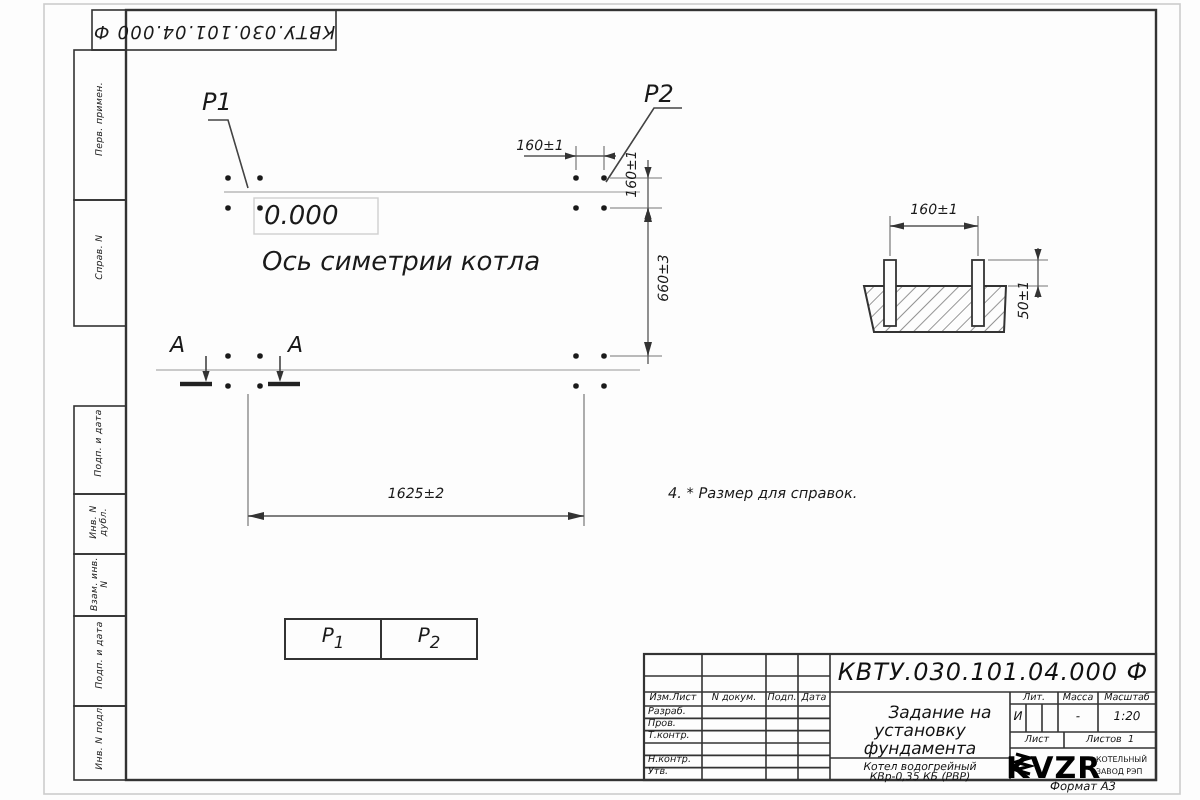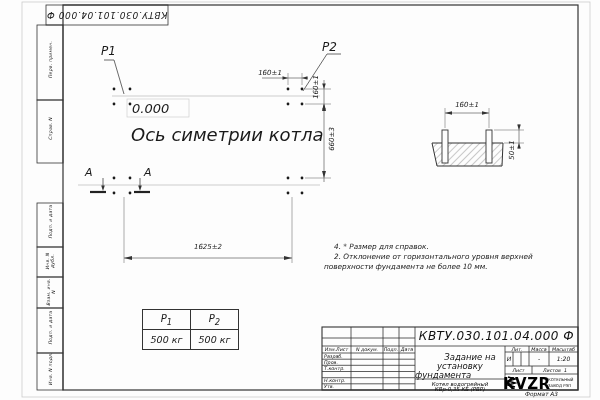--- a/index.html
+++ b/index.html
@@ -161,65 +161,60 @@
   <div class="vlabel" style="left:18.5px;top:125.5px;width:63px;">Справ. N</div>
   <div class="vlabel" style="left:28px;top:219px;width:44px;">Подп. и дата</div>
   <div class="vlabel" style="left:35px;top:256px;width:30px;">Инв. N дубл.</div>
   <div class="vlabel" style="left:34.5px;top:286.5px;width:31px;">Взам. инв. N</div>
   <div class="vlabel" style="left:27.5px;top:324.5px;width:45px;">Подп. и дата</div>
   <div class="vlabel" style="left:31.5px;top:365.5px;width:37px;">Инв. N подл.</div>
 
   <div class="t" style="left:101px;top:44px;font-size:12px;">P1</div>
   <div class="t" style="left:322px;top:40px;font-size:12px;">P2</div>
   <div class="t" style="left:132px;top:101px;font-size:13px;">0.000</div>
-  <div class="t" style="left:131px;top:124px;font-size:18px;">Ось симетрии котла</div>
+  <div class="t" style="left:131px;top:124px;font-size:13px;">Ось симетрии котла</div>
   <div class="t c" style="left:256px;top:69px;width:28px;font-size:7px;">160±1</div>
   <div class="t rot" style="left:297px;top:83px;width:38px;font-size:7px;">160±1</div>
   <div class="t rot" style="left:313px;top:135px;width:38px;font-size:7px;">660±3</div>
   <div class="t c" style="left:183px;top:243px;width:50px;font-size:7px;">1625±2</div>
   <div class="t" style="left:85px;top:166px;font-size:11px;">А</div>
   <div class="t" style="left:144px;top:166px;font-size:11px;">А</div>
 
   <div class="t c" style="left:445px;top:101px;width:44px;font-size:7px;">160±1</div>
   <div class="t rot" style="left:493px;top:146px;width:38px;font-size:7px;">50±1</div>
 
   <table class="loads">
     <tbody>
         <tr>
       <td><span>P</span><sub>1</sub></td>
       <td><span>P</span><sub>2</sub></td>
     </tr>
-    <tr>
-      <td style="font-size:9.5px;">500 кг</td>
-      <td style="font-size:9.5px;">500 кг</td>
-    </tr>
   </tbody>
     </table>
 
   <div class="notes">
     <p>4. * Размер для справок.</p>
-    <p>2. Отклонение от горизонтального уровня верхней поверхности фундамента не более 10 мм.</p>
   </div>
 
   <div class="tb" style="left:415px;top:327px;width:163px;height:19px;line-height:19px;text-align:center;font-size:12px;letter-spacing:0.5px;">КВТУ.030.101.04.000  Ф</div>
 
   <div class="tb" style="left:322px;top:346.5px;width:29px;text-align:center;font-size:4.8px;">Изм.Лист</div>
   <div class="tb" style="left:351px;top:346.5px;width:32px;text-align:center;font-size:4.8px;">N докум.</div>
   <div class="tb" style="left:383px;top:346.5px;width:16px;text-align:center;font-size:4.8px;">Подп.</div>
   <div class="tb" style="left:399px;top:346.5px;width:16px;text-align:center;font-size:4.8px;">Дата</div>
 
   <div class="tb" style="left:324px;top:353.8px;font-size:4.8px;">Разраб.</div>
   <div class="tb" style="left:324px;top:359.9px;font-size:4.8px;">Пров.</div>
   <div class="tb" style="left:324px;top:366px;font-size:4.8px;">Т.контр.</div>
   <div class="tb" style="left:324px;top:378.1px;font-size:4.8px;">Н.контр.</div>
   <div class="tb" style="left:324px;top:384.2px;font-size:4.8px;">Утв.</div>
 
   <div class="tb" style="left:415px;top:352px;width:110px;text-align:center;font-size:8.5px;">Задание на</div>
   <div class="tb" style="left:415px;top:361px;width:90px;text-align:center;font-size:8.5px;">установку</div>
-  <div class="tb" style="left:415px;top:370px;width:90px;font-size:8.5px;">фундамента</div>
+  <div class="tb" style="left:415px;top:370px;width:90px;text-align:center;font-size:8.5px;">фундамента</div>
 
   <div class="tb" style="left:505px;top:346.5px;width:24px;text-align:center;font-size:4.8px;">Лит.</div>
   <div class="tb" style="left:529px;top:346.5px;width:20px;text-align:center;font-size:4.8px;">Масса</div>
   <div class="tb" style="left:549px;top:346.5px;width:29px;text-align:center;font-size:4.8px;">Масштаб</div>
   <div class="tb" style="left:505px;top:352px;width:8px;height:14px;line-height:14px;text-align:center;font-size:6px;">И</div>
   <div class="tb" style="left:529px;top:352px;width:20px;height:14px;line-height:14px;text-align:center;font-size:6px;">-</div>
   <div class="tb" style="left:549px;top:352px;width:29px;height:14px;line-height:14px;text-align:center;font-size:6px;">1:20</div>
 
   <div class="tb" style="left:505px;top:367.5px;width:27px;text-align:center;font-size:4.8px;">Лист</div>
   <div class="tb" style="left:532px;top:367.5px;width:46px;text-align:center;font-size:4.8px;">

